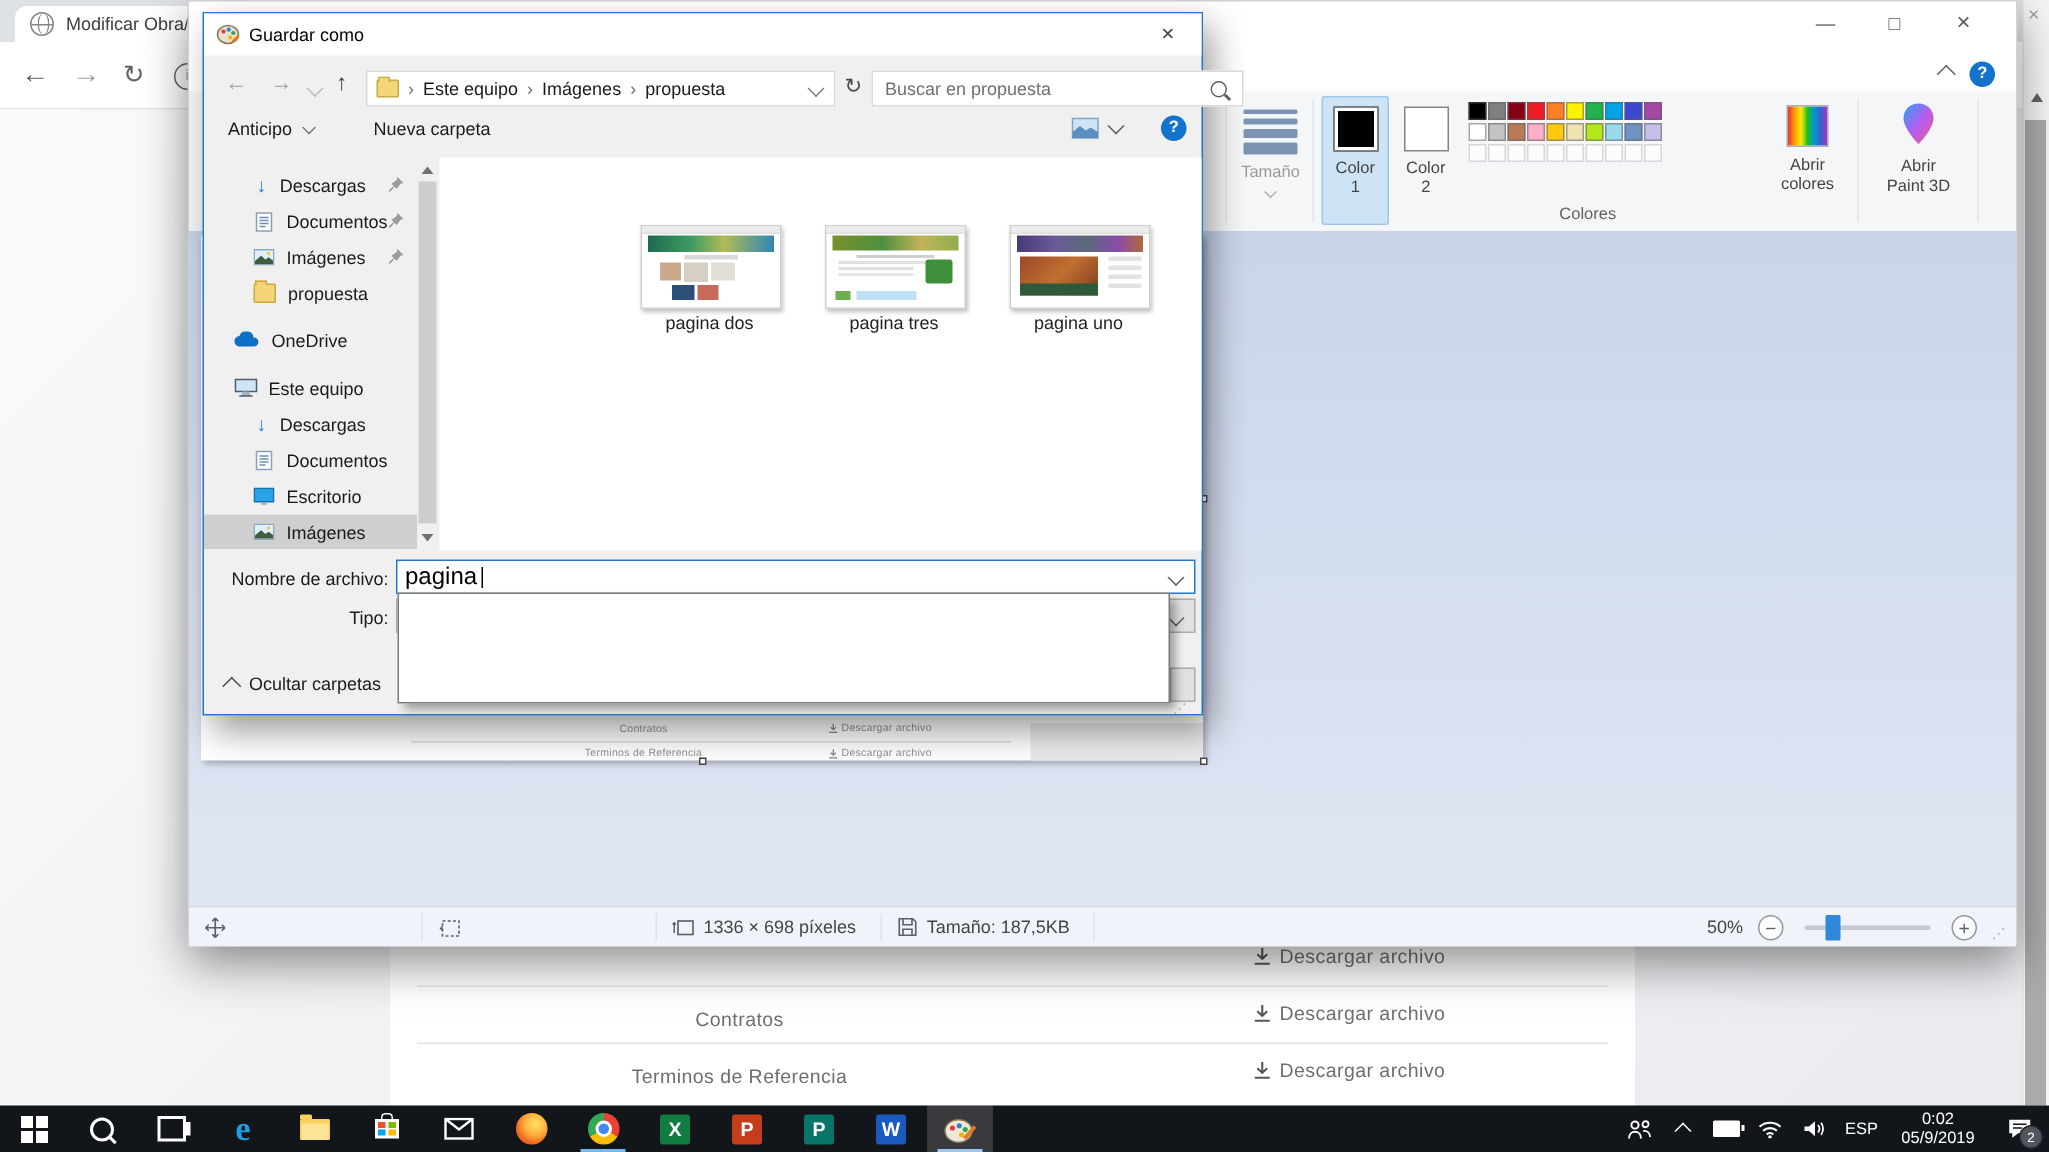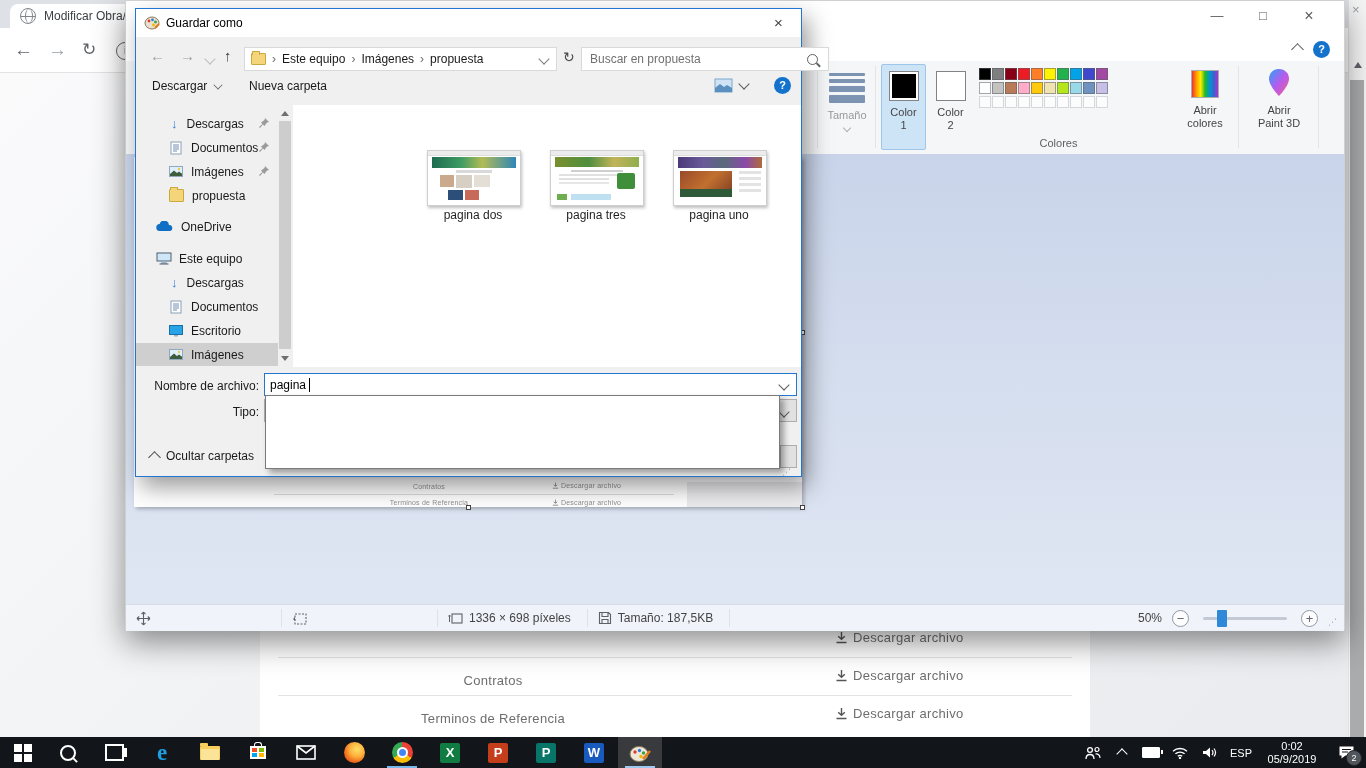--- a/index.html
+++ b/index.html
@@ -63,21 +63,21 @@
   .tool-text{font-size:12px;color:#1a1a1a;}
   .tree-item{position:absolute;left:0;width:142px;height:23px;display:flex;align-items:center;}
   .tree-item .lbl{font-size:12px;color:#1a1a1a;white-space:nowrap;}
   .tree-item.sel{background:#cfcfcf;}
   .pin{position:absolute;right:8px;top:5px;width:12px;height:12px;}
   .filelist{left:157px;top:96px;width:508px;height:262px;background:#fff;}
   .file-label{font-size:12px;color:#211f1f;text-align:center;}
   .thumb{position:absolute;width:92px;height:54px;background:#fff;border:1px solid #cfcfcf;box-shadow:1px 2px 3px rgba(0,0,0,.25);overflow:hidden;}
   .fld-label{font-size:12px;color:#1a1a1a;text-align:right;}
   .fn-input{background:#fff;border:1px solid #2376cf;box-sizing:border-box;display:flex;align-items:center;}
-  .fn-text{font-size:12px;color:#000;margin-left:5px;}
+  .fn-text{font-size:16px;color:#000;margin-left:5px;}
   .caret{display:inline-block;width:1px;height:14px;background:#000;margin-left:3px;vertical-align:middle;}
   .combo{background:#e1e1e1;border:1px solid #adadad;box-sizing:border-box;}
   .ddl-panel{background:#fff;border:1px solid #7a7a7a;box-shadow:4px 4px 6px rgba(0,0,0,.35);box-sizing:border-box;}
   .grip{color:#9aa0a8;font-size:9px;letter-spacing:1px;}
 
   
   .taskbar{left:0;top:737px;width:1366px;height:31px;background:#121519;display:flex;align-items:center;z-index:50;}
   .tb-btn{height:31px;display:flex;align-items:center;justify-content:center;flex:0 0 auto;}
   .tb-letter{width:20px;height:20px;border-radius:2px;color:#fff;font-size:13px;font-weight:bold;text-align:center;line-height:20px;}
   .tray-text{color:#fff;font-size:11px;}
@@ -331,21 +331,21 @@
         </div>
     </div>
     <span class="abs" style="left:427px;top:40px;font-size:14px;color:#4a4a4a;">↻</span>
 
     <div class="abs search-box" style="left:445px;top:38px;width:248px;height:24px;">
       <input type="text" placeholder="Buscar en propuesta" style="">
       <span class="mag"></span>
     </div>
 
     <div class="abs" style="left:16px;top:70px;display:flex;align-items:center;">
-      <span class="tool-text">Descargar</span>
+      <span class="tool-text">Anticipo</span>
       <div class="chev-down" style="border-color:#5c5c5c;margin-left:7px;margin-top:-3px;transform:rotate(45deg) scale(.8);"></div>
     </div>
     <span class="abs tool-text" style="left:113px;top:70px;">Nueva carpeta</span>
     <div class="abs" style="left:578px;top:69px;display:flex;align-items:center;gap:7px;">
       <svg width="19" height="15" viewBox="0 0 19 15">
           <rect x="1" y="1" width="17" height="13" fill="#cfe3f5" stroke="#7ba7cc"></rect>
           <path d="M1 10l5-4 4 3 3-2 5 3v4H1z" fill="#5a8fc0"></path>
         </svg>
       <div class="chev-down" style="border-color:#5c5c5c;margin-top:-3px;"></div>
     </div>

